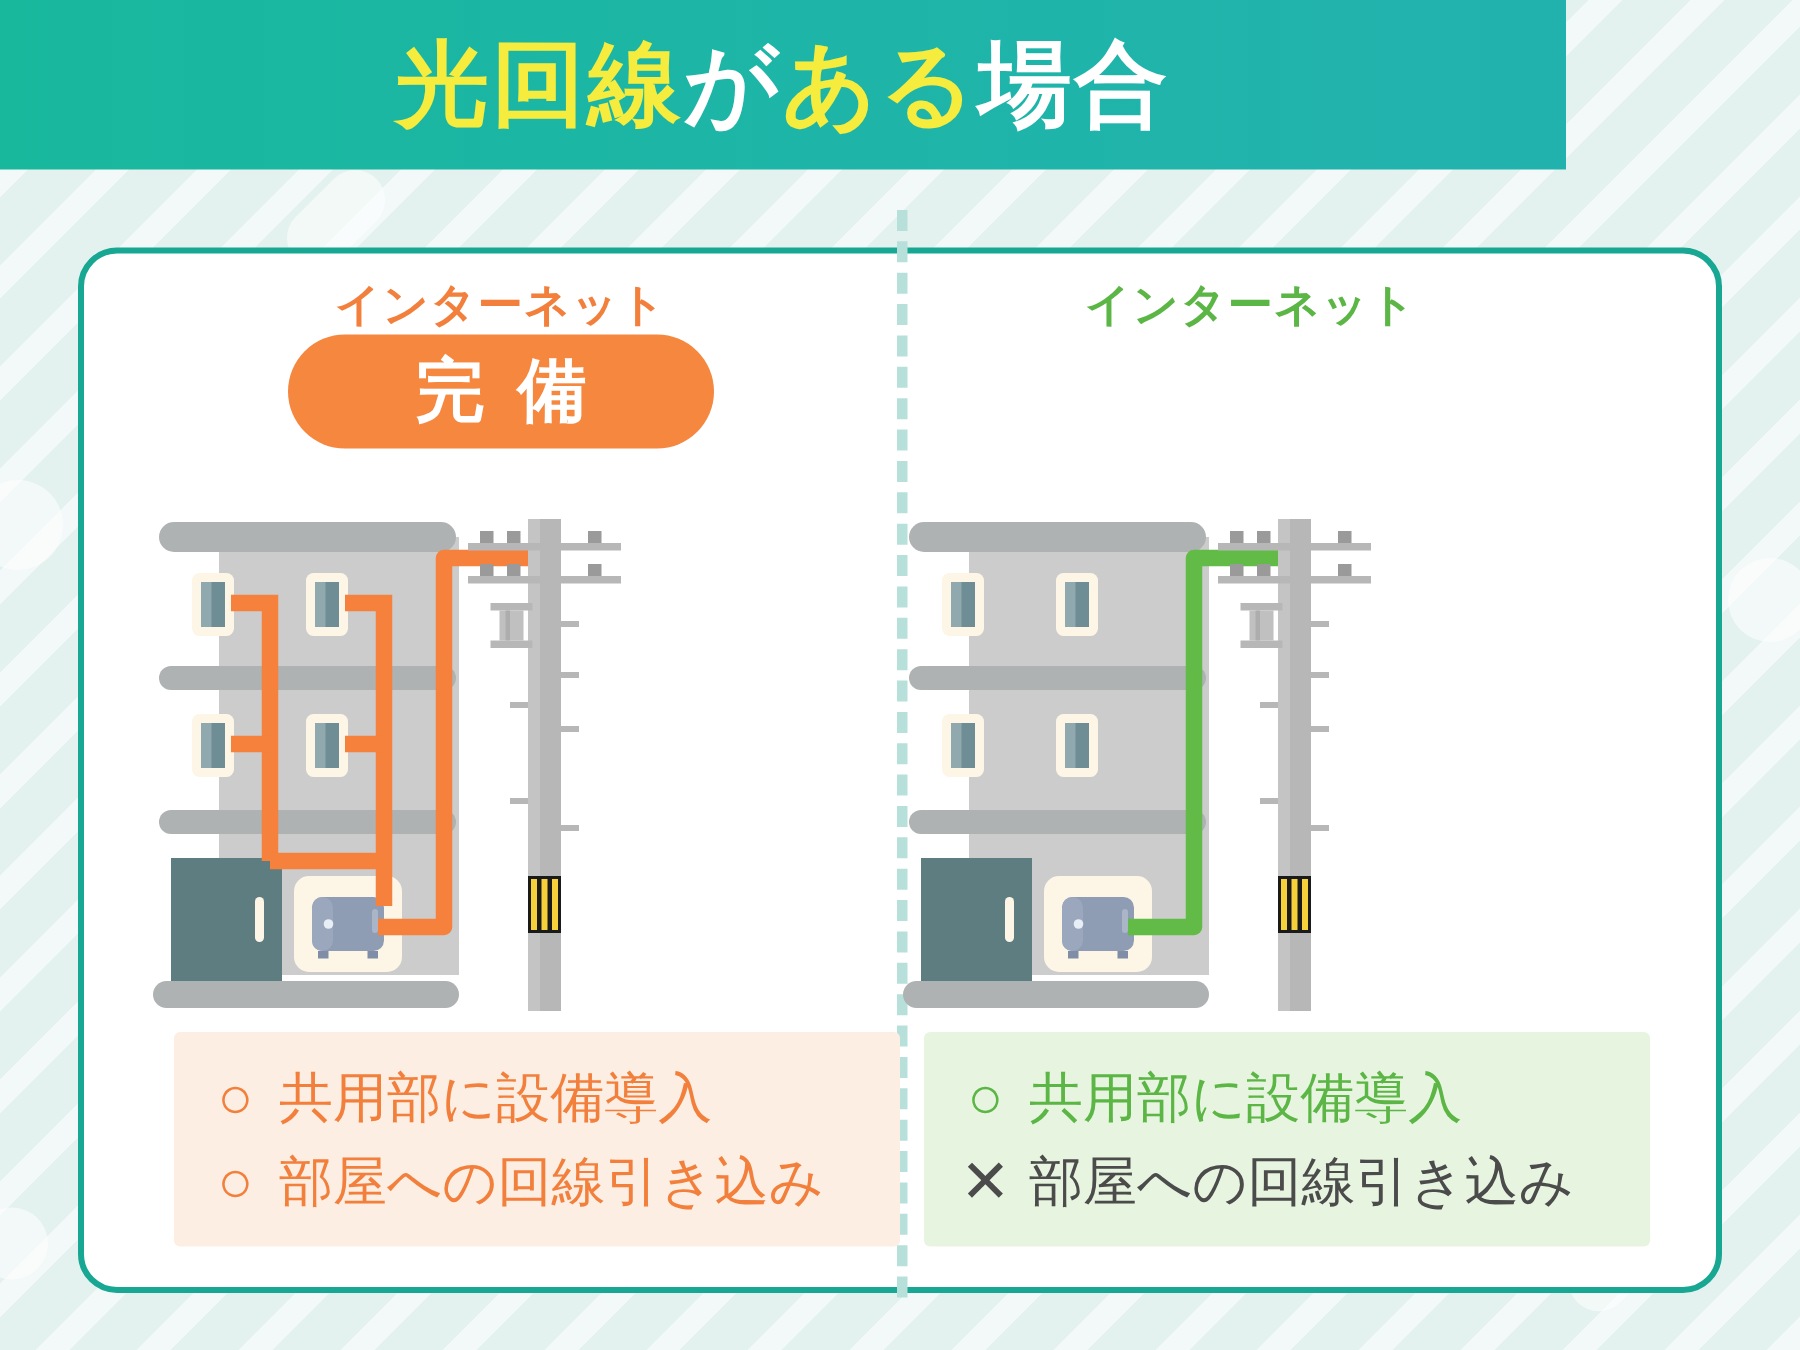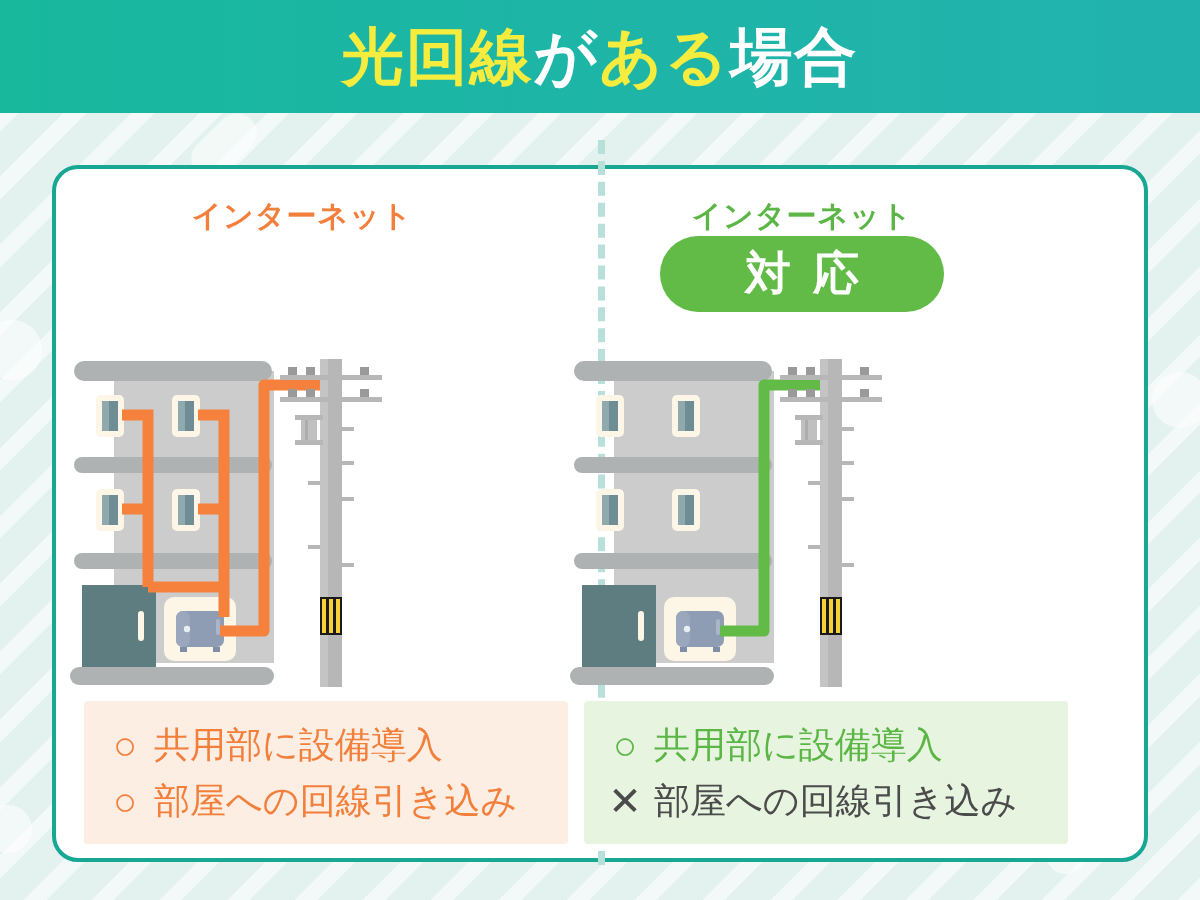--- a/index.html
+++ b/index.html
@@ -41,21 +41,21 @@
   .bg-pill {
     position: absolute;
     border-radius: 999px;
     background: rgba(255,255,255,0.5);
   }
 
   
   .header {
     position: absolute;
     left: 0; top: 0;
-    width: 1200px;
+    width: 1044px;
     height: 113px;
     background: linear-gradient(90deg, #18b89d 0%, #1eb5a8 55%, #22b2ae 100%);
     display: flex;
     align-items: center;
     justify-content: center;
     z-index: 5;
   }
   .header-title {
     font-size: 62px;
     font-weight: bold;
@@ -86,25 +86,26 @@
     width: 0;
     height: 725px;
     border-left: 7px dashed #b8e0da;
     z-index: 4;
   }
 
   
   .panels {
     position: absolute;
     left: 52px;
-    top: 174px;
+    top: 161px;
     width: 1000px;
     height: 697px;
     display: flex;
     z-index: 4;
+    padding-left: 32px;
   }
   .panel {
     position: relative;
     width: 548px;
     height: 697px;
   }
 
   .panel-label {
     position: absolute;
     top: 22px;
@@ -206,20 +207,21 @@
 </div>
 
 <div class="card"></div>
 <div class="divider"></div>
 
 <div class="panels">
 
   <div class="panel panel--left">
 
     <div class="panel-label">インターネット</div>
+    <div class="panel-pill">完備</div>
 
     <div class="scene">
       <svg width="548" height="340" viewBox="0 0 548 340" xmlns="http://www.w3.org/2000/svg">
 
         <rect x="62" y="22" width="160" height="292" fill="#cccccc"></rect>
 
         <rect x="22" y="12" width="198" height="20" rx="10" fill="#aeb2b3"></rect>
 
         <rect x="22" y="108" width="198" height="16" rx="8" fill="#aeb2b3"></rect>
         <rect x="22" y="204" width="198" height="16" rx="8" fill="#aeb2b3"></rect>
@@ -324,21 +326,20 @@
       <div class="cap-row">
         <span class="cap-mark c-orange">○</span>
         <span class="cap-text c-orange">部屋への回線引き込み</span>
       </div>
     </div>
   </div>
 
   <div class="panel panel--right">
 
     <div class="panel-label">インターネット</div>
-    <div class="panel-pill">対応</div>
 
     <div class="scene">
       <svg width="548" height="340" viewBox="0 0 548 340" xmlns="http://www.w3.org/2000/svg">
         <rect x="62" y="22" width="160" height="292" fill="#cccccc"></rect>
         <rect x="22" y="12" width="198" height="20" rx="10" fill="#aeb2b3"></rect>
         <rect x="22" y="108" width="198" height="16" rx="8" fill="#aeb2b3"></rect>
         <rect x="22" y="204" width="198" height="16" rx="8" fill="#aeb2b3"></rect>
         <rect x="18" y="318" width="204" height="18" rx="9" fill="#aeb2b3"></rect>
 
         <g>

